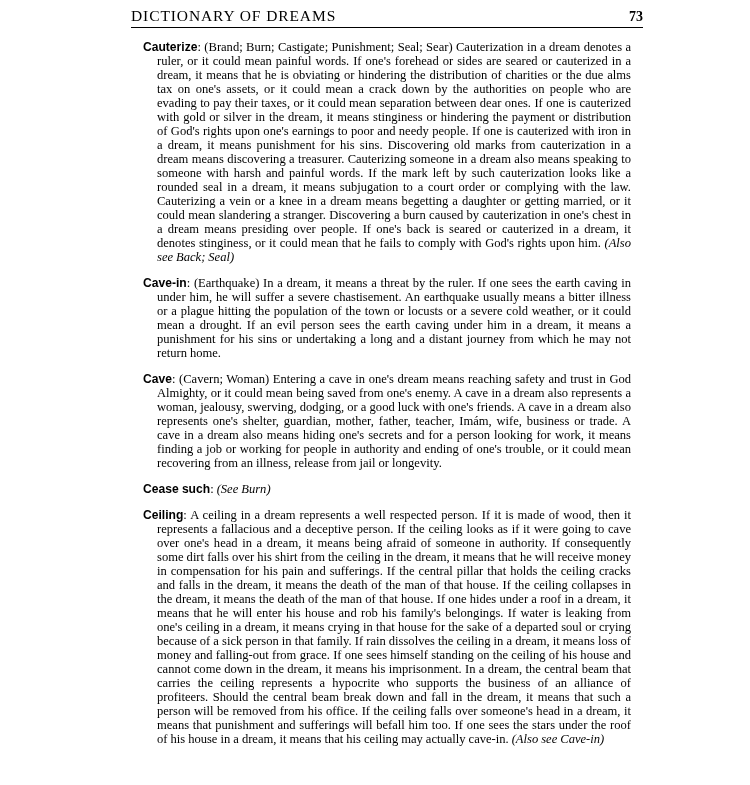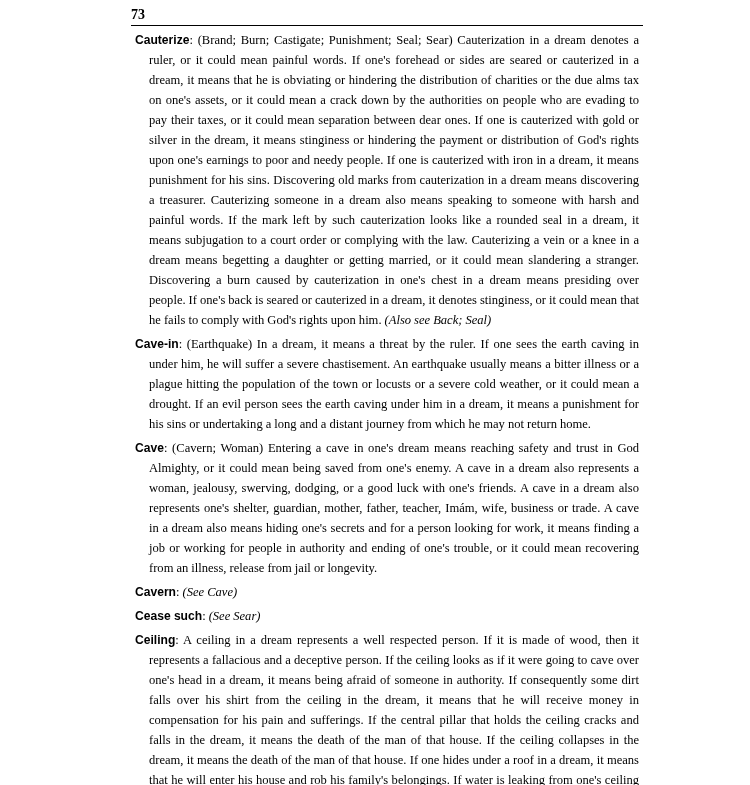--- a/index.html
+++ b/index.html
@@ -58,26 +58,26 @@
     margin-top: 3px;
     margin-bottom: 4px;
   }
 
   
   .entries {
     width: 100%;
   }
   .entry {
     font-size: 12.55px;
-    line-height: 20px;
+    line-height: 14px;
     text-align: justify;
     text-justify: inter-word;
     padding-left: 14px;
     text-indent: -14px;
-    margin: 4px;
+    margin: 12px;
     word-spacing: -0.1px;
     hyphens: manual;
   }
   .entry.short {
     text-align: left;
   }
   .headword {
     font-family: "Liberation Sans", "DejaVu Sans", sans-serif;
     font-weight: bold;
     font-size: 12.1px;
@@ -86,27 +86,27 @@
     font-style: italic;
   }
 </style>
 </head>
 <body>
 
 <div class="page">
   <div class="content">
 
     <div class="runhead">
+      <span class="runhead-title">DICTIONARY OF DREAMS</span>
       <span class="runhead-folio">73</span>
     </div>
     <div class="runhead-rule"></div>
 
     <div class="entries">
         <p class="entry"><span class="headword">Cauterize</span><span>: </span><span>(Brand; Burn; Castigate; Punishment; Seal; Sear) Cauterization in a dream denotes a ruler, or it could mean painful words. If one's forehead or sides are seared or cauterized in a dream, it means that he is obviating or hindering the distribution of charities or the due alms tax on one's assets, or it could mean a crack down by the authorities on people who are evading to pay their taxes, or it could mean separation between dear ones. If one is cauterized with gold or silver in the dream, it means stinginess or hindering the payment or distribution of God's rights upon one's earnings to poor and needy people. If one is cauterized with iron in a dream, it means punishment for his sins. Discovering old marks from cauterization in a dream means discovering a treasurer. Cauterizing someone in a dream also means speaking to someone with harsh and painful words. If the mark left by such cauterization looks like a rounded seal in a dream, it means subjugation to a court order or complying with the law. Cauterizing a vein or a knee in a dream means begetting a daughter or getting married, or it could mean slandering a stranger. Discovering a burn caused by cauterization in one's chest in a dream means presiding over people. If one's back is seared or cauterized in a dream, it denotes stinginess, or it could mean that he fails to comply with God's rights upon him. </span><span class="ital">(Also see Back; Seal)</span></p>
         <p class="entry"><span class="headword">Cave-in</span><span>: </span><span>(Earthquake) In a dream, it means a threat by the ruler. If one sees the earth caving in under him, he will suffer a severe chastisement. An earthquake usually means a bitter illness or a plague hitting the population of the town or locusts or a severe cold weather, or it could mean a drought. If an evil person sees the earth caving under him in a dream, it means a punishment for his sins or undertaking a long and a distant journey from which he may not return home.</span></p>
         <p class="entry"><span class="headword">Cave</span><span>: </span><span>(Cavern; Woman) Entering a cave in one's dream means reaching safety and trust in God Almighty, or it could mean being saved from one's enemy. A cave in a dream also represents a woman, jealousy, swerving, dodging, or a good luck with one's friends. A cave in a dream also represents one's shelter, guardian, mother, father, teacher, Imám, wife, business or trade. A cave in a dream also means hiding one's secrets and for a person looking for work, it means finding a job or working for people in authority and ending of one's trouble, or it could mean recovering from an illness, release from jail or longevity.</span></p>
-        <p class="entry short"><span class="headword">Cavern</span><span>: </span><span class="ital">(See Cave)</span></p>
-        <p class="entry short"><span class="headword">Cease such</span><span>: </span><span class="ital">(See Sear)</span></p>
+        <p class="entry short"><span class="headword">Cease such</span><span>: </span><span class="ital">(See Burn)</span></p>
         <p class="entry"><span class="headword">Ceiling</span><span>: </span><span>A ceiling in a dream represents a well respected person. If it is made of wood, then it represents a fallacious and a deceptive person. If the ceiling looks as if it were going to cave over one's head in a dream, it means being afraid of someone in authority. If consequently some dirt falls over his shirt from the ceiling in the dream, it means that he will receive money in compensation for his pain and sufferings. If the central pillar that holds the ceiling cracks and falls in the dream, it means the death of the man of that house. If the ceiling collapses in the dream, it means the death of the man of that house. If one hides under a roof in a dream, it means that he will enter his house and rob his family's belongings. If water is leaking from one's ceiling in a dream, it means crying in that house for the sake of a departed soul or crying because of a sick person in that family. If rain dissolves the ceiling in a dream, it means loss of money and falling-out from grace. If one sees himself standing on the ceiling of his house and cannot come down in the dream, it means his imprisonment. In a dream, the central beam that carries the ceiling represents a hypocrite who supports the business of an alliance of profiteers. Should the central beam break down and fall in the dream, it means that such a person will be removed from his office. If the ceiling falls over someone's head in a dream, it means that punishment and sufferings will befall him too. If one sees the stars under the roof of his house in a dream, it means that his ceiling may actually cave-in. </span><span class="ital">(Also see Cave-in)</span></p>
       </div>
 
   </div>
 </div>
 
 </body></html>

